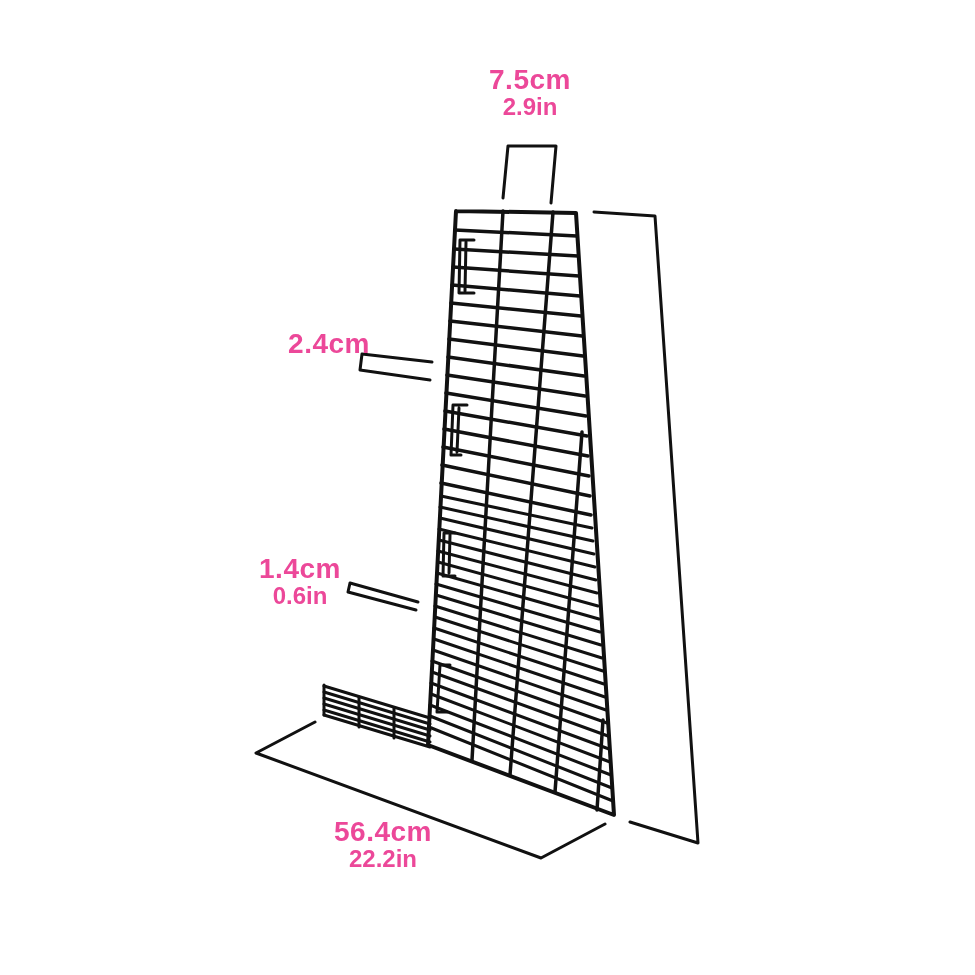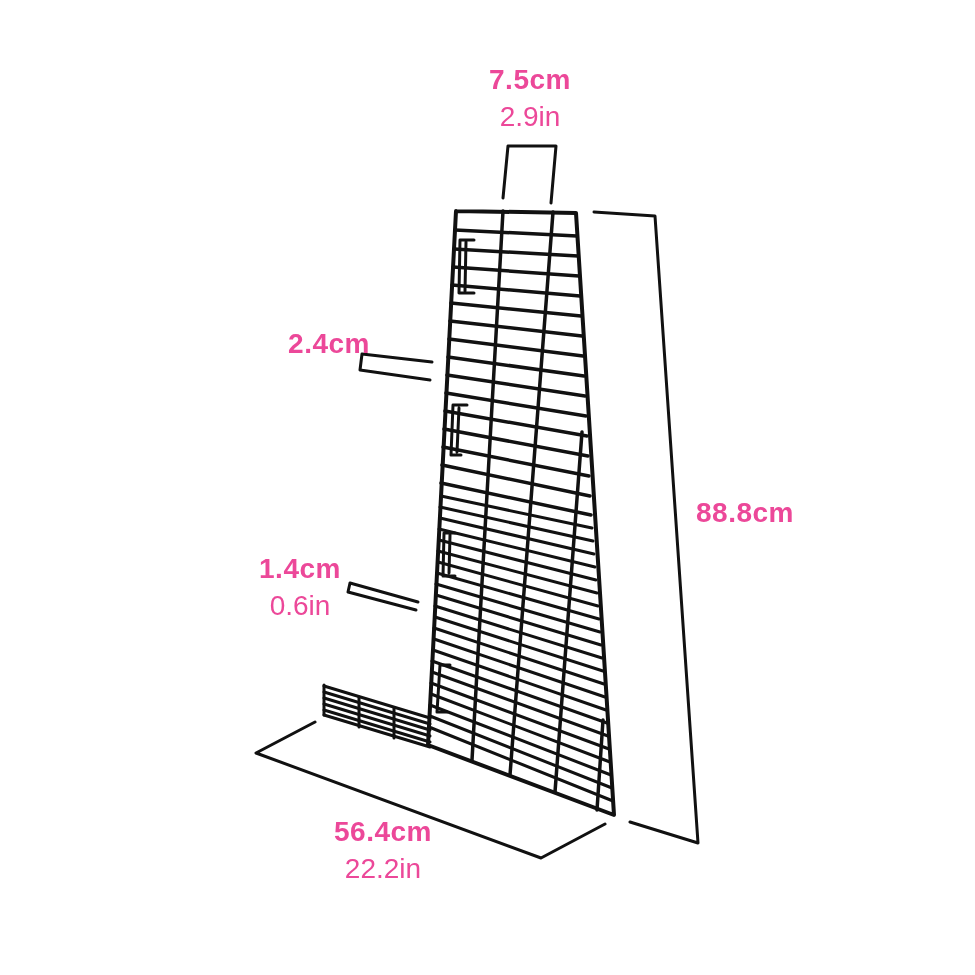--- a/index.html
+++ b/index.html
@@ -1,20 +1,20 @@
 <!DOCTYPE html>
 <html><head>
 <meta charset="utf-8">
 <style>
   html, body { margin: 0; padding: 0; background: #ffffff; }
   body { width: 975px; height: 975px; position: relative; overflow: hidden; font-family: "Liberation Sans", "DejaVu Sans", sans-serif; }
   svg.diagram { position: absolute; left: 0; top: 0; }
   .label { position: absolute; text-align: center; color: #ec4899; line-height: 1; }
   .label .cm { font-weight: bold; font-size: 28px; display: block; letter-spacing: 0.5px; }
-  .label .in { font-weight: normal; font-size: 28px; display: block; margin-top: 9px; }
+  .label .in { font-weight: bold; font-size: 24px; display: block; margin-top: 1px; }
 </style>
 </head>
 <body>
 
 <svg class="diagram" width="975" height="975" viewBox="0 0 975 975">
   <g stroke="#111" fill="none" stroke-linecap="round" stroke-linejoin="round">
 
     <g stroke-width="3">
       <polyline points="503,198 508,146 556,146 551,203"></polyline>
     </g>
@@ -118,19 +118,18 @@
 <div class="label" style="left:230px; top:330px; width:140px;text-align:right;">
   <span class="cm">2.4cm</span>
 </div>
 
 <div class="label" style="left:230px; top:555px; width:140px;">
   <span class="cm">1.4cm</span>
   <span class="in">0.6in</span>
 </div>
 
 <div class="label" style="left:670px; top:499px; width:150px;">
-  <span class="cm">88.8cm</span>
 </div>
 
 <div class="label" style="left:308px; top:818px; width:150px;">
   <span class="cm">56.4cm</span>
   <span class="in">22.2in</span>
 </div>
 
 </body></html>

